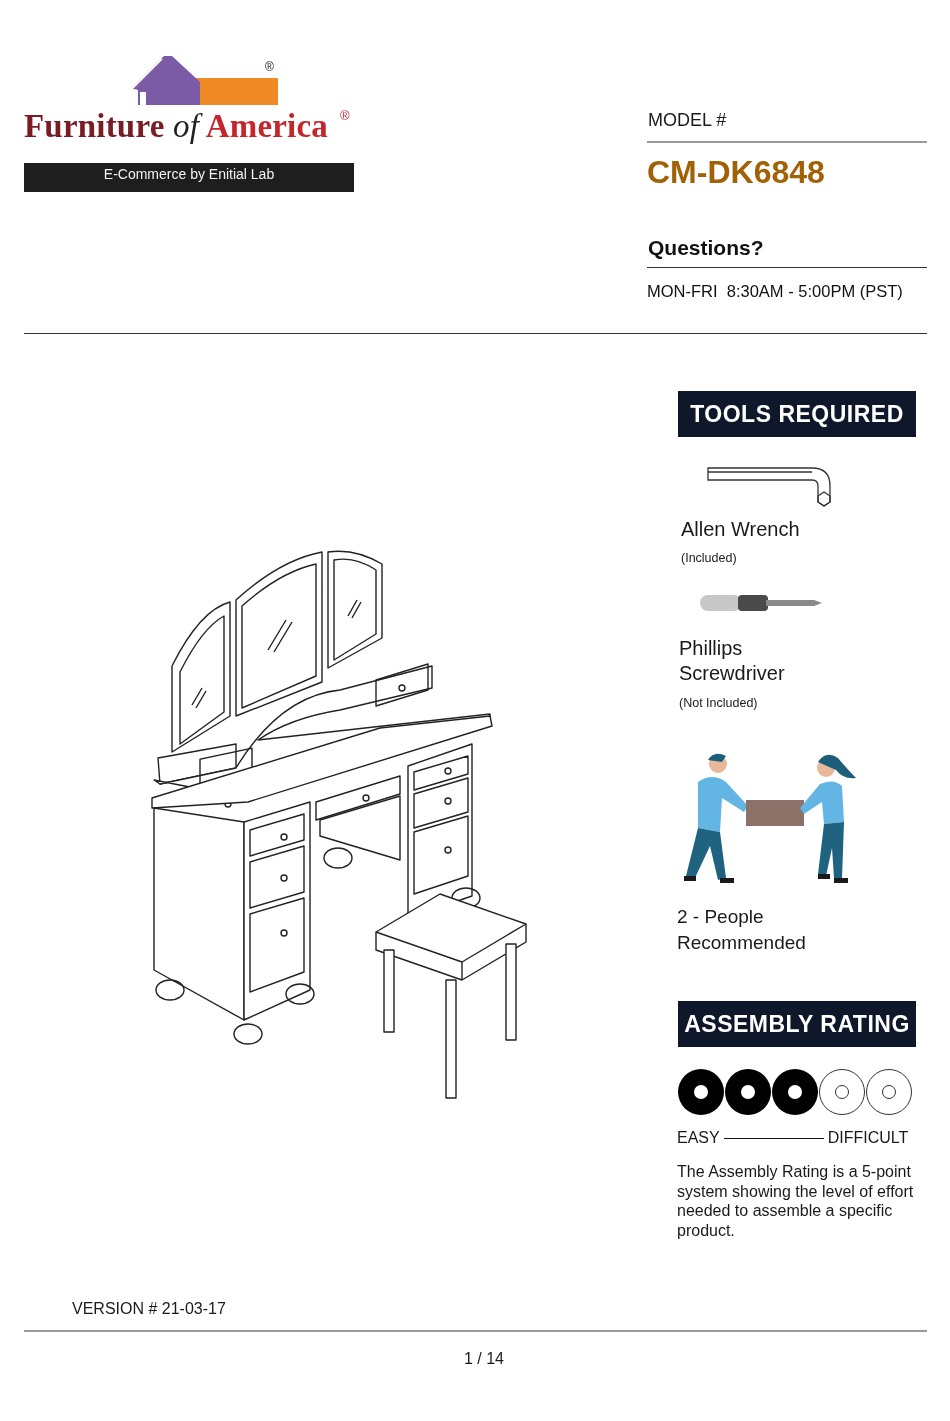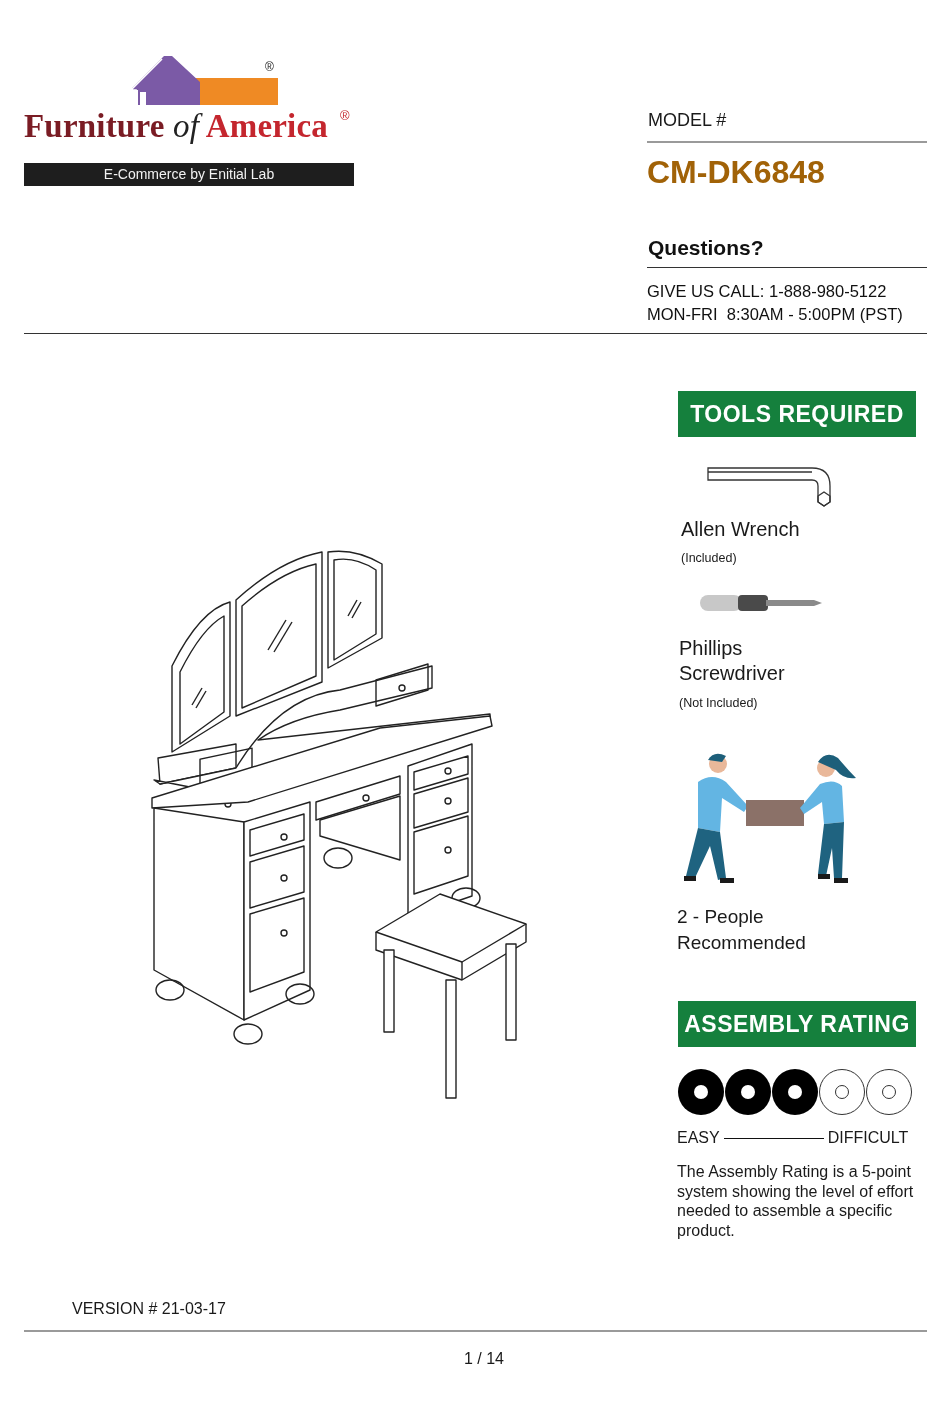--- a/index.html
+++ b/index.html
@@ -9,35 +9,35 @@
 
   
   .logo-house { left: 128px; top: 54px; width: 152px; height: 56px; }
   .logo-reg-top { left: 265px; top: 60px; font-size: 12px; }
   .brand { left: 24px; top: 108px; font-family: "Liberation Serif", "DejaVu Serif", serif;
            font-size: 33px; font-weight: bold; letter-spacing: 0.2px; white-space: nowrap; }
   .brand .furn { color: #7a1c24; }
   .brand .of { color: #222; font-style: italic; font-weight: normal; }
   .brand .amer { color: #c4262e; }
   .brand-reg { left: 340px; top: 108px; font-size: 13px; color: #c4262e; }
-  .ecom { left: 24px; top: 163px; width: 330px; height: 23px; background: #1e1e1e;
+  .ecom { left: 24px; top: 163px; width: 330px; height: 29px; background: #1e1e1e;
           color: #f2f2f2; font-size: 14px; text-align: center; line-height: 23px; }
 
   .title { left: 22px; top: 196px; font-size: 65px; font-weight: bold; line-height: 66px;
            letter-spacing: -0.5px; color: #1a1a1a; }
 
   .rule { height: 0; border-top: 1.5px solid #333; }
   .rule-gray { border-top: 2px solid #9a9a9a; }
 
   .model-label { left: 648px; top: 110px; font-size: 18px; color: #1a1a1a; }
   .model-value { left: 647px; top: 154px; font-size: 32px; font-weight: bold; color: #a16207; }
   .questions { left: 648px; top: 236px; font-size: 21px; font-weight: bold; color: #111; }
   .contact { left: 647px; top: 280px; font-size: 16.5px; line-height: 23px; color: #111; }
 
-  .section-bar { background: #15803d; color: #ffffff; font-weight: bold; font-size: 23px;
+  .section-bar { background: #0f172a; color: #ffffff; font-weight: bold; font-size: 23px;
                  text-align: center; letter-spacing: 0.5px; }
 
   .tool-name { font-size: 20px; color: #1a1a1a; line-height: 25px; }
   .tool-note { font-size: 12.5px; color: #1a1a1a; }
 
   .people-text { left: 677px; top: 904px; font-size: 19px; line-height: 26px; color: #1a1a1a; }
 
   .rating-row { left: 678px; top: 1069px; display: flex; }
   .disc { width: 46px; height: 46px; border-radius: 50%; box-sizing: border-box; position: relative; margin-right: 1px; }
   .disc.filled { background: #000; }
@@ -75,21 +75,20 @@
 <div class="abs title">
 </div>
 
 <div class="abs model-label">MODEL #</div>
 <div class="abs rule rule-gray" style="left:647px; top:141px; width:280px;"></div>
 <div class="abs model-value">CM-DK6848</div>
 
 <div class="abs questions">Questions?</div>
 <div class="abs rule" style="left:647px; top:267px; width:280px;"></div>
 <div class="abs contact">
-  <div>GIVE US CALL: 1-888-980-5122</div>
   <div style="white-space:pre;">MON-FRI  8:30AM - 5:00PM (PST)</div>
 </div>
 
 <div class="abs rule" style="left:24px; top:333px; width:903px;"></div>
 
 <svg class="abs" style="left:140px; top:540px;" width="400" height="570" viewBox="0 0 400 570" fill="none" stroke="#222" stroke-width="1.4" stroke-linejoin="round">
 
   <path d="M32,212 L32,126 Q60,70 90,62 L90,176 Z" fill="#fff"></path>
   <path d="M40,204 L40,132 Q62,88 84,76 L84,172 Z"></path>
   <line x1="52" y1="165" x2="62" y2="148"></line>

